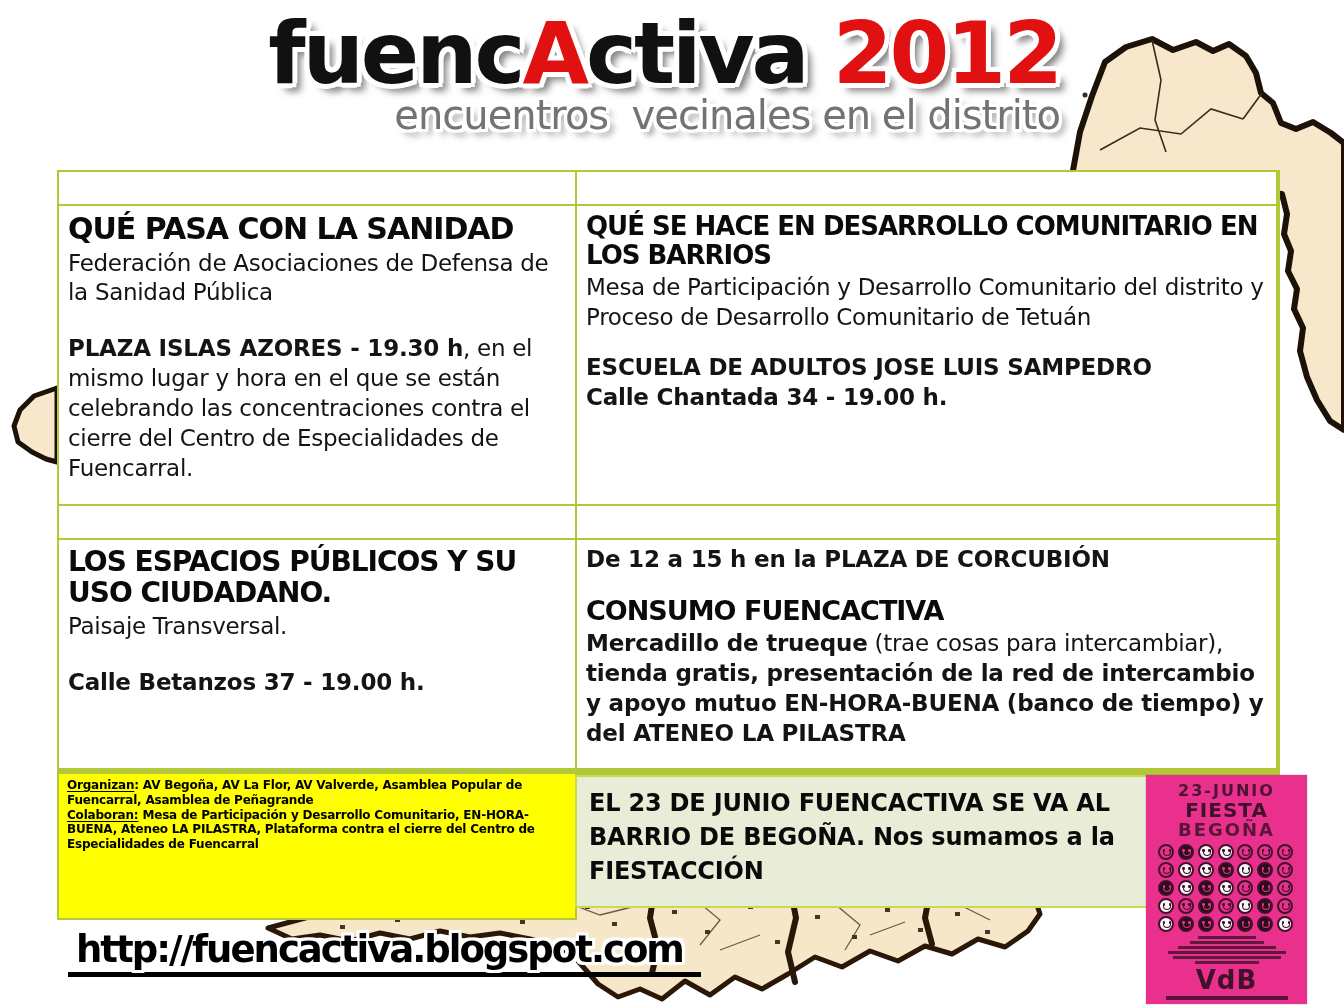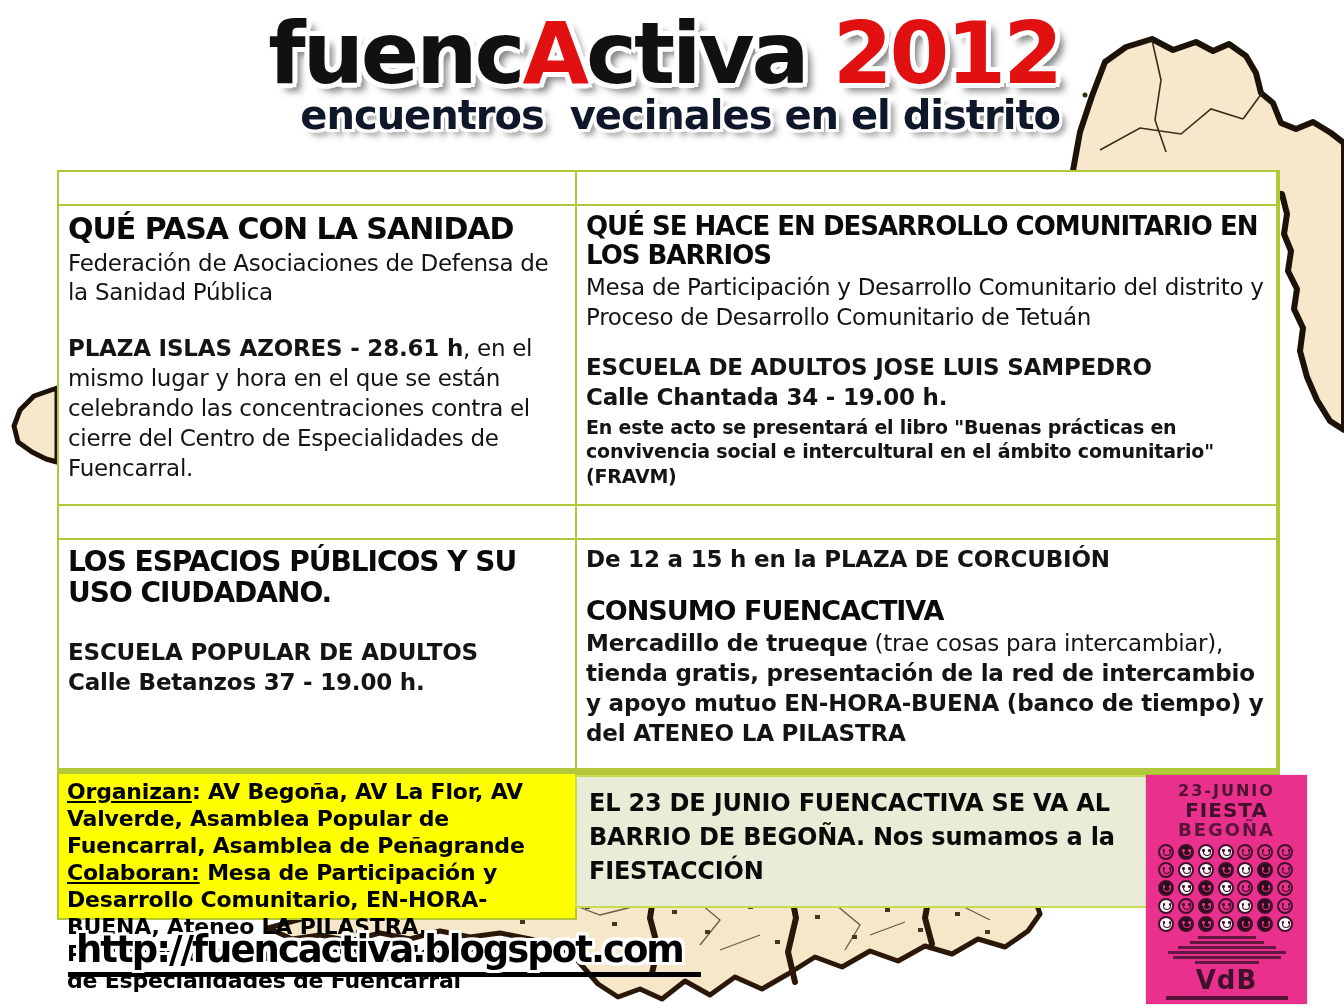--- a/index.html
+++ b/index.html
@@ -22,21 +22,21 @@
   .canvas{position:relative;width:1344px;height:1008px;background:#fff;overflow:hidden;margin:0 auto}
 
   .map-bg{position:absolute;left:0;top:0;z-index:0}
 
   
   .masthead{position:absolute;left:130px;top:10px;width:930px;text-align:right;z-index:3}
   .brand{font-size:86px;font-weight:bold;letter-spacing:-3px;line-height:1.02;color:#111;white-space:nowrap;
     text-shadow:-4px -4px 0 #fff,4px -4px 0 #fff,-4px 4px 0 #fff,4px 4px 0 #fff,-5px 0 0 #fff,5px 0 0 #fff,0 -5px 0 #fff,0 5px 0 #fff,8px 8px 7px rgba(50,50,50,.6);}
   .brand .accent,.brand .year{color:#e21111}
   .brand .year{margin-left:26px}
-  .tagline{font-size:40px;font-weight:bold;letter-spacing:-1px;margin-top:-6px;color:#0f172a;white-space:pre;
+  .tagline{font-size:40px;font-weight:normal;letter-spacing:-1px;margin-top:-6px;color:#737373;white-space:pre;
     text-shadow:-3px -3px 0 #fff,3px -3px 0 #fff,-3px 3px 0 #fff,3px 3px 0 #fff,-3px 0 0 #fff,3px 0 0 #fff,0 -3px 0 #fff,0 3px 0 #fff,6px 6px 6px rgba(50,50,50,.55);}
 
   
   .etable{position:absolute;left:57px;top:170px;width:1223px;height:704px;z-index:2;
     display:grid;grid-template-columns:516px 699px;grid-template-rows:32px 298px 32px 228px;
     gap:2px;background:var(--bd);border:2px solid var(--bd)}
   .etable>div{background:#fff;overflow:hidden}
   .day-head{color:#fff;font-weight:bold;font-size:23px;text-align:center;line-height:32px;letter-spacing:-0.5px}
   .dh-red{background:var(--red)}
   .dh-gold{background:var(--gold)}
@@ -46,21 +46,21 @@
   .ev-title{font-size:28px;font-weight:800;letter-spacing:-1px;line-height:1.12;margin:1px 0 3px;color:#0a0a0a}
   .body{font-size:23px;line-height:1.3;letter-spacing:-0.3px}
   .body b{letter-spacing:-0.2px}
   .sp{height:26px}
   .sp-sm{height:20px}
   .note{font-size:19px;font-weight:bold;line-height:1.3;margin-top:2px;letter-spacing:-0.2px}
 
   
   .credits{position:absolute;left:57px;top:772px;width:520px;height:148px;z-index:2;
     background:var(--yellow);border:2px solid var(--bd);padding:4px 8px;
-    font-size:22px;font-weight:bold;line-height:1.23;color:#000;letter-spacing:-0.2px}
+    font-size:12px;font-weight:bold;line-height:1.23;color:#000;letter-spacing:-0.2px}
   .credits u{text-underline-offset:2px}
 
   
   .announce{position:absolute;left:575px;top:775px;width:578px;height:133px;z-index:2;
     background:var(--sage);border:2px solid #c8da4f;padding:9px 12px;
     font-size:24px;font-weight:bold;line-height:1.42;color:#0a0a0a;letter-spacing:-0.2px}
 
   
   .mini-poster{position:absolute;left:1146px;top:775px;width:161px;height:229px;z-index:4;
     background:var(--pink);padding:7px 10px 19px;text-align:center;color:var(--posterink);
@@ -129,39 +129,38 @@
   </header>
 
   <div class="etable">
     <div class="day-head dh-red">Miércoles 6 de junio</div>
     <div class="day-head dh-gold">Jueves 7 de junio</div>
 
     <div class="cell">
       <h2 class="ev-title" style="font-size:30px">QUÉ PASA CON LA SANIDAD</h2>
       <p class="body">Federación de Asociaciones de Defensa de la Sanidad Pública</p>
       <div class="sp"></div>
-      <p class="body"><b>PLAZA ISLAS AZORES - 28.61 h</b><span>, en el mismo lugar y hora  en el que se están celebrando las concentraciones contra el cierre del Centro de Especialidades de Fuencarral.</span></p>
+      <p class="body"><b>PLAZA ISLAS AZORES - 19.30 h</b><span>, en el mismo lugar y hora  en el que se están celebrando las concentraciones contra el cierre del Centro de Especialidades de Fuencarral.</span></p>
     </div>
 
     <div class="cell">
       <h2 class="ev-title" style="font-size:26px">QUÉ SE HACE EN DESARROLLO COMUNITARIO EN LOS BARRIOS</h2>
       <p class="body">Mesa de Participación y Desarrollo Comunitario del distrito y Proceso de Desarrollo Comunitario de Tetuán</p>
       <div class="sp-sm"></div>
       <p class="body"><b>ESCUELA DE ADULTOS JOSE LUIS SAMPEDRO</b></p>
       <p class="body"><b>Calle Chantada 34 - 19.00 h.</b></p>
-      <p class="note">En este acto se presentará el libro "Buenas prácticas en convivencia social e intercultural en el ámbito comunitario" (FRAVM)</p>
     </div>
 
     <div class="day-head dh-purple">Viernes 8 de junio</div>
     <div class="day-head dh-olive">Domingo 10 de junio</div>
 
     <div class="cell">
       <h2 class="ev-title">LOS ESPACIOS PÚBLICOS Y SU USO CIUDADANO.</h2>
+      <p class="body">Paisaje Transversal.</p>
       <div class="sp"></div>
-      <p class="body"><b>ESCUELA POPULAR DE ADULTOS</b></p>
       <p class="body"><b>Calle Betanzos 37 - 19.00 h.</b></p>
     </div>
 
     <div class="cell">
       <p class="body"><b>De 12 a 15 h en la PLAZA DE CORCUBIÓN</b></p>
       <div class="sp-sm"></div>
       <h2 class="ev-title" style="font-size:27px">CONSUMO FUENCACTIVA</h2>
       <p class="body"><b>Mercadillo de trueque</b><span> (trae cosas para intercambiar), </span><b>tienda gratis, presentación de la red de intercambio y apoyo mutuo EN-HORA-BUENA (banco de tiempo) y del ATENEO LA PILASTRA</b></p>
     </div>
   </div>

